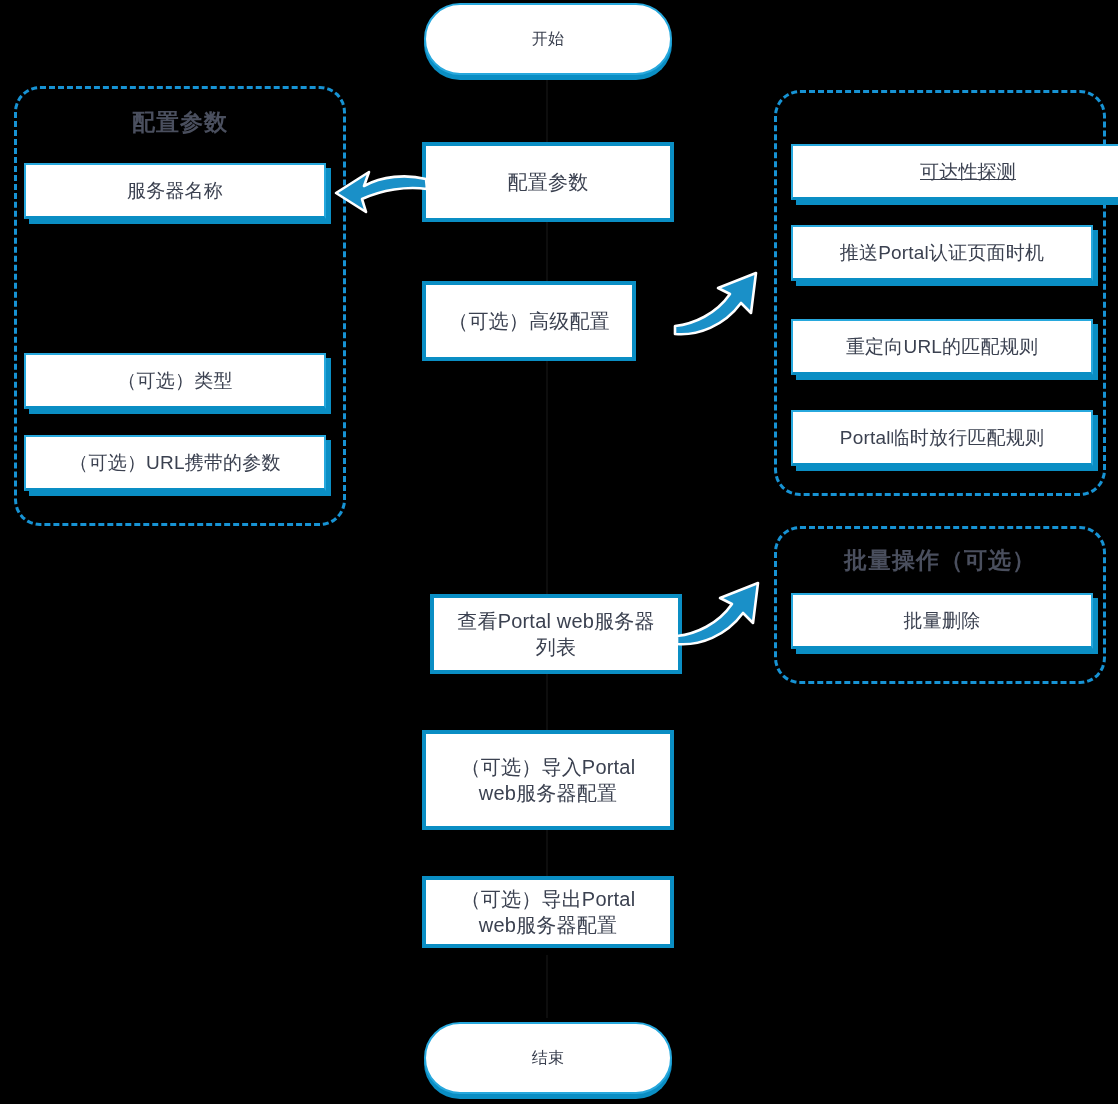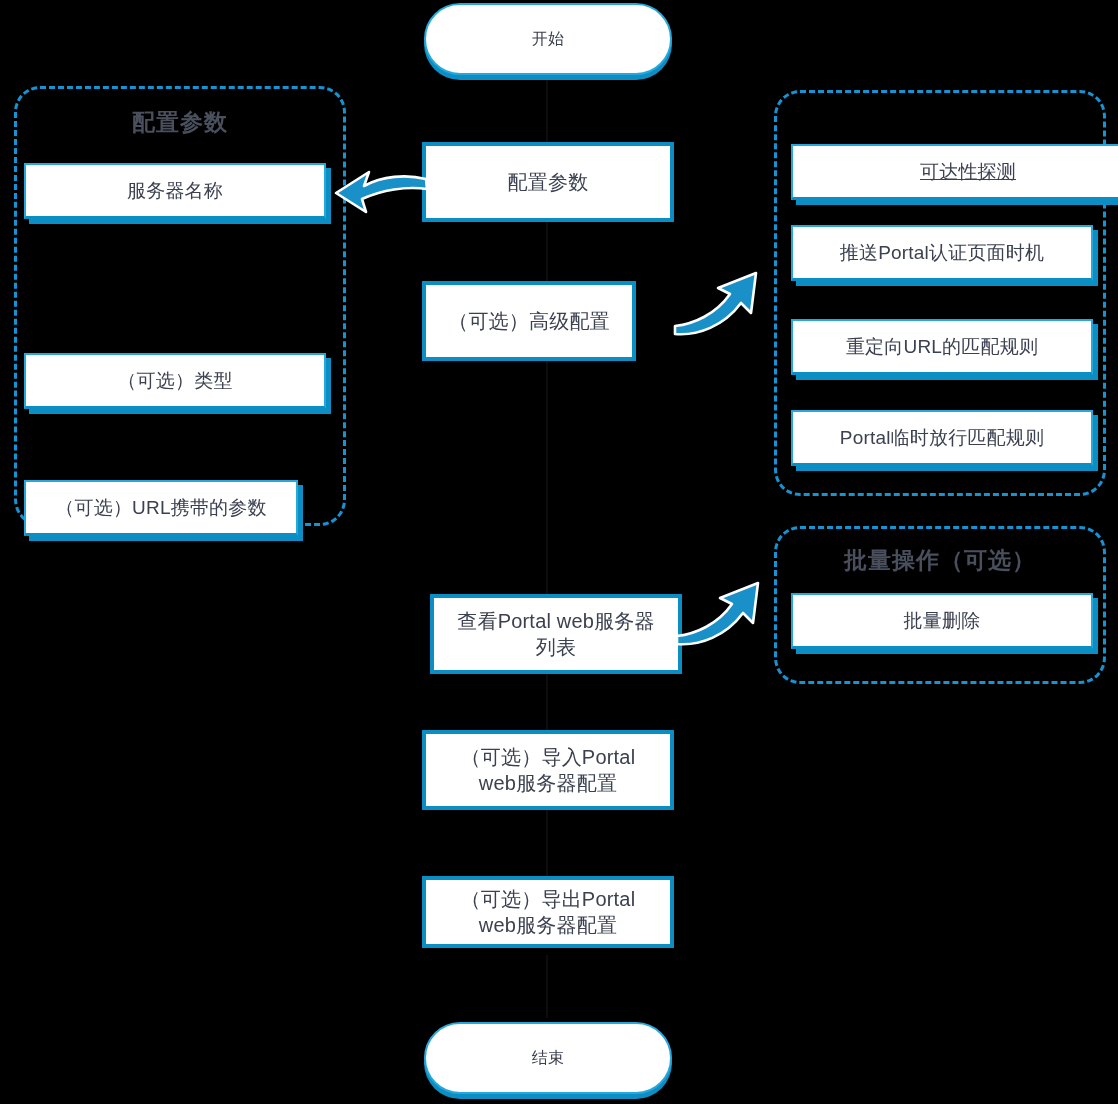--- a/index.html
+++ b/index.html
@@ -114,31 +114,31 @@
 
   <div class="node pill" style="left:424px; top:3px; width:248px; height:72px;">开始</div>
 
   <div class="node mid" style="left:422px; top:142px; width:252px; height:80px;">配置参数</div>
 
   <div class="node mid" style="left:422px; top:281px; width:214px; height:80px;">（可选）高级配置</div>
 
   <div class="node mid" style="left:422px; top:594px; width:252px; height:80px; white-space:pre-line;margin-left:8px;">查看Portal web服务器
 列表</div>
 
-  <div class="node mid" style="left:422px; top:730px; width:252px; height:80px; white-space:pre-line;">（可选）导入Portal
+  <div class="node mid" style="left:422px; top:730px; width:252px; height:100px; white-space:pre-line;">（可选）导入Portal
 web服务器配置</div>
 
   <div class="node mid" style="left:422px; top:876px; width:252px; height:72px; white-space:pre-line;">（可选）导出Portal
 web服务器配置</div>
 
   <div class="node pill" style="left:424px; top:1022px; width:248px; height:72px;">结束</div>
 
   <div class="node item" style="left:24px; top:163px; width:302px; height:56px;">服务器名称</div>
   <div class="node item" style="left:24px; top:353px; width:302px; height:56px;">（可选）类型</div>
-  <div class="node item" style="left:24px; top:435px; width:274px; height:56px;margin-top:45px;">（可选）URL携带的参数</div>
+  <div class="node item" style="left:24px; top:435px; width:302px; height:56px;">（可选）URL携带的参数</div>
 
   <div class="node item" style="left:791px; top:144px; width:354px; height:56px;text-decoration:underline;">可达性探测</div>
   <div class="node item" style="left:791px; top:225px; width:302px; height:56px;">推送Portal认证页面时机</div>
   <div class="node item" style="left:791px; top:319px; width:302px; height:56px;">重定向URL的匹配规则</div>
   <div class="node item" style="left:791px; top:410px; width:302px; height:56px;">Portal临时放行匹配规则</div>
 
   <div class="node item" style="left:791px; top:593px; width:302px; height:56px;">批量删除</div>
 
   <svg class="arrow-svg" style="left:330px; top:152px;" width="110" height="80" viewBox="0 0 110 80">
     <path d="M 96 27 C 76 22, 52 24, 34 34 L 39 20 L 6 41 L 36 60 L 32 47 C 52 38, 76 34, 97 37 Z" fill="#1a90c8" stroke="#ffffff" stroke-width="2.6" stroke-linejoin="round"></path>

